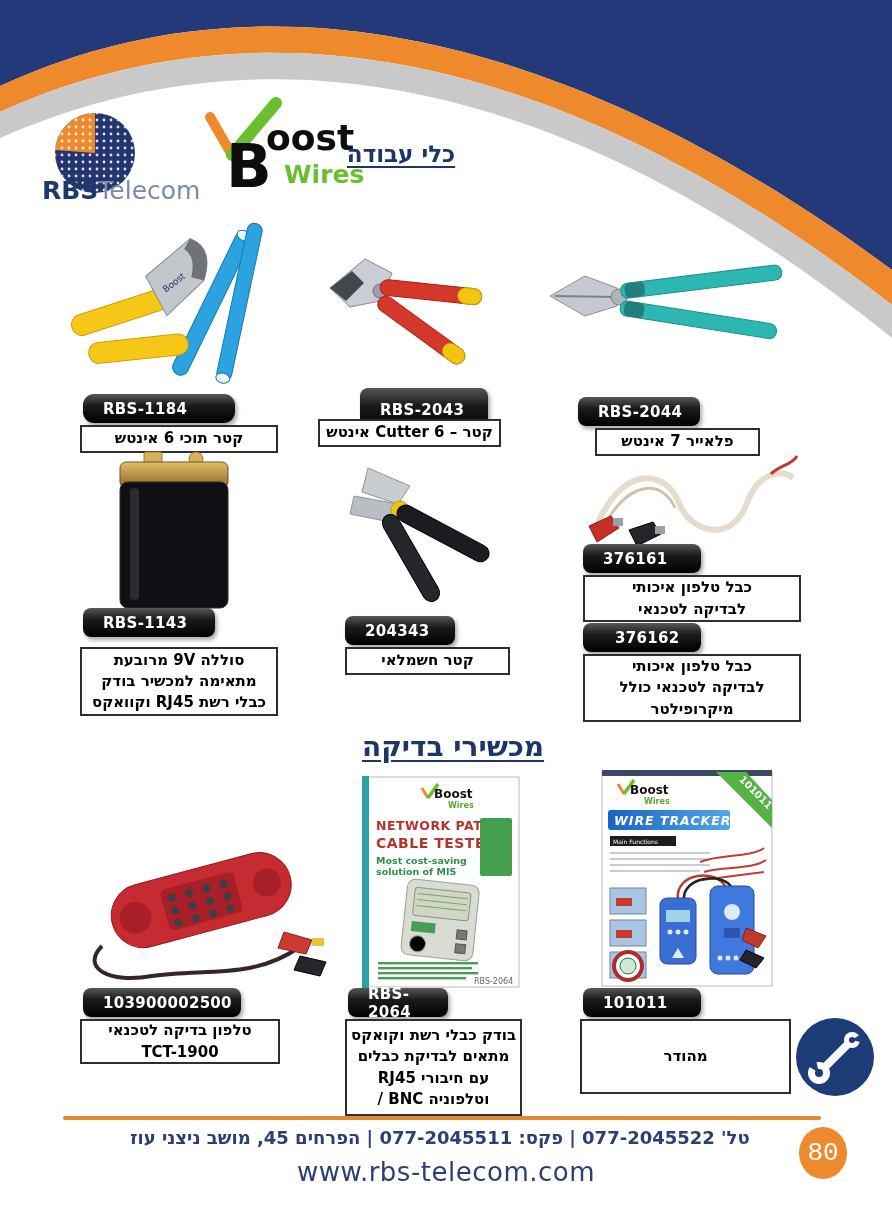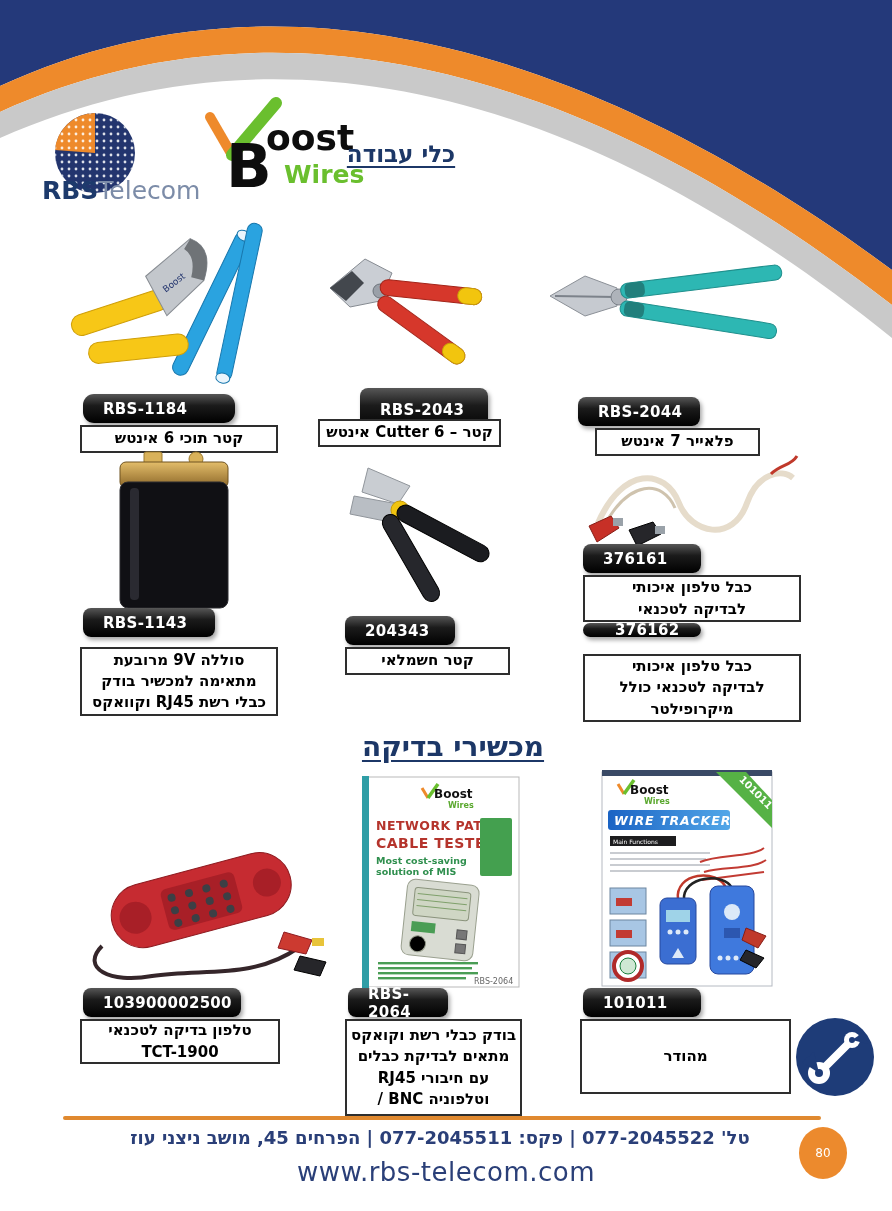--- a/index.html
+++ b/index.html
@@ -29,21 +29,21 @@
   .footer-contact{
     position:absolute;left:90px;top:1127px;width:700px;text-align:center;
     color:#2a3f78;font-weight:bold;font-size:18px;direction:rtl;
   }
   .footer-site{
     position:absolute;left:196px;top:1157px;width:500px;text-align:center;
     color:#2a3f78;font-size:26px;letter-spacing:.5px;
   }
   .page-badge{
     position:absolute;left:799px;top:1127px;width:48px;height:52px;border-radius:50%;
-    background:#ec8a2d;color:#fff;font-size:12px;display:flex;align-items:center;justify-content:center;
+    background:#ec8a2d;color:#fff;font-size:26px;display:flex;align-items:center;justify-content:center;font-family:Liberation Mono, monospace;
   }
   .rbs-text{position:absolute;left:42px;top:176px;font-size:25px;white-space:nowrap;}
   .rbs-text .b1{color:#1d3a6c;font-weight:bold;}
   .rbs-text .b2{color:#7c8ca8;}
 </style>
 </head>
 <body>
 
 <svg class="abs" style="left:0;top:0;" width="892" height="345" viewBox="0 0 892 345">
   <path d="M0,0 H892 V270 C540,10 240,-25 0,86 Z" fill="#24397a"></path>
@@ -185,21 +185,21 @@
 <div class="descbox" dir="rtl" style="left:345px;top:647px;width:165px;height:28px;">
   <div class="ln">קטר חשמלאי</div>
 </div>
 
 <div class="tag" style="left:583px;top:544px;width:118px;height:29px;">376161</div>
 <div class="descbox" dir="rtl" style="left:583px;top:575px;width:218px;height:47px;">
   <div class="ln">כבל טלפון  איכותי</div>
   <div class="ln">לבדיקה לטכנאי</div>
 </div>
 
-<div class="tag" style="left:583px;top:623px;width:118px;height:14px;padding-left:32px;">376162</div>
+<div class="tag" style="left:583px;top:623px;width:118px;height:29px;padding-left:32px;">376162</div>
 <div class="descbox" dir="rtl" style="left:583px;top:654px;width:218px;height:68px;">
   <div class="ln">כבל טלפון  איכותי</div>
   <div class="ln">לבדיקה לטכנאי כולל</div>
   <div class="ln">מיקרופילטר</div>
 </div>
 
 <div class="sec-title" dir="rtl" style="left:338px;top:730px;width:230px;font-size:28px;">מכשירי בדיקה</div>
 
 <svg class="photo" style="left:72px;top:828px;" width="265" height="160" viewBox="0 0 265 160">
   <path d="M30,118 C8,140 38,156 80,148 C130,140 180,152 226,120" stroke="#35262a" stroke-width="4" fill="none"></path>

